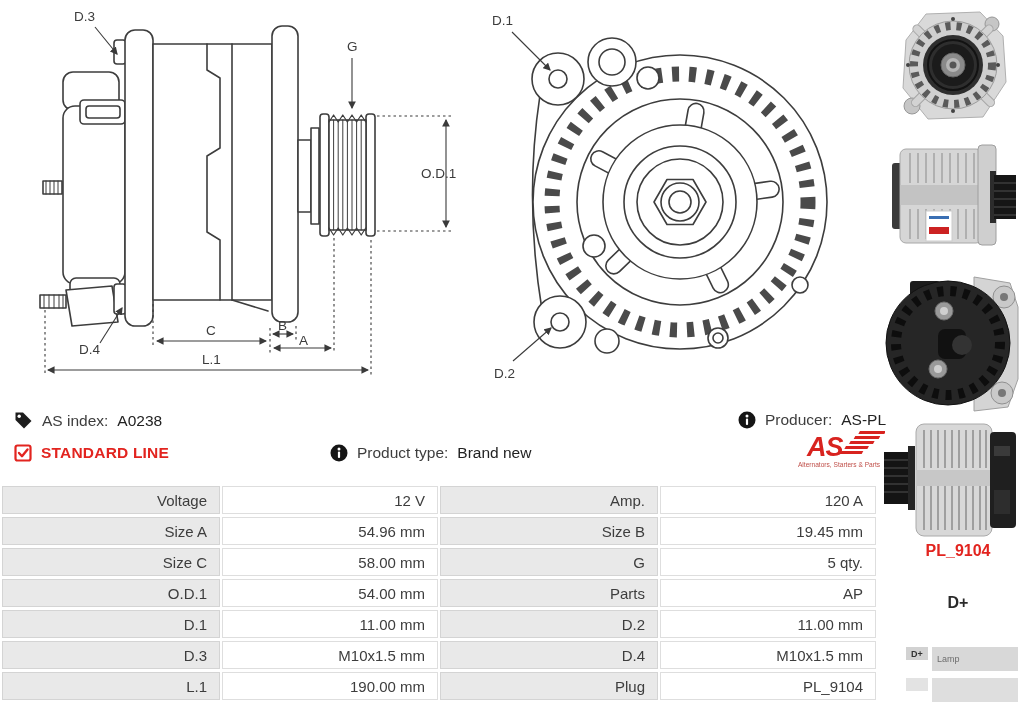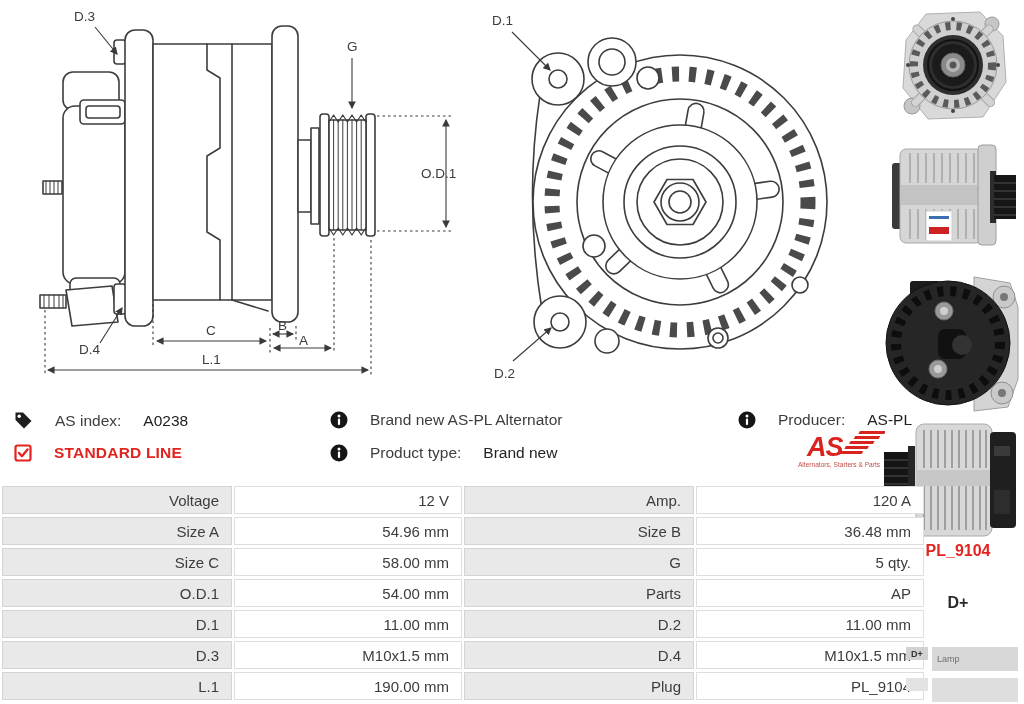--- a/index.html
+++ b/index.html
@@ -2,28 +2,28 @@
 <html><head>
 <meta charset="utf-8">
 <style>
   html,body{margin:0;padding:0;background:#fff;}
   #page{position:relative;width:1024px;height:704px;background:#fff;overflow:hidden;
         font-family:"Liberation Sans",sans-serif;color:#3b3b3b;}
   svg text{font-family:"Liberation Sans",sans-serif;}
   .abs{position:absolute;}
 
   
-  .info-item{position:absolute;display:flex;align-items:center;gap:22px;font-size:15.5px;color:#3d3d3d;white-space:nowrap;}
+  .info-item{position:absolute;display:flex;align-items:center;gap:9px;font-size:15.5px;color:#3d3d3d;white-space:nowrap;}
   .info-item .b{font-weight:normal;color:#222;}
   .badge-red{color:#e2241f;font-weight:bold;letter-spacing:.2px;}
 
   
   .spec-wrap{position:absolute;left:0;top:483px;}
   table.spec{border-collapse:separate;border-spacing:2px 3px;}
-  table.spec td{height:26px;font-size:15px;color:#3d3d3d;text-align:right;padding:0 12px 0 12px;vertical-align:middle;}
+  table.spec td{height:26px;font-size:15px;color:#3d3d3d;text-align:right;padding:0 12px 0 0;vertical-align:middle;}
   td.lbl{background:#e9e9e9;border:1px solid #d4d4d4;width:204px;}
   td.val{background:#ffffff;border:1px solid #dedede;width:202px;}
 
   
   .plug-code{position:absolute;left:888px;top:542px;width:140px;text-align:center;
              font-size:16px;font-weight:bold;color:#e2241f;}
   .terminal{position:absolute;left:888px;top:594px;width:140px;text-align:center;
             font-size:16px;font-weight:bold;color:#2a2a2a;}
   .mini{position:absolute;left:906px;top:647px;}
   .mini-row{display:flex;gap:4px;margin-bottom:7px;}
@@ -229,28 +229,20 @@
 
   <div class="info-item" style="left:14px;top:411px">
     <svg width="19" height="19" viewBox="0 0 19 19">
       <path d="M1.5 9 V1.5 H9 l8.5 8.5 -7.5 7.5 z" fill="#1d1d1d"></path>
       <circle cx="5.2" cy="5.2" r="1.7" fill="#fff"></circle>
     </svg>
     <span>AS index:</span>
     <span class="b">A0238</span>
   </div>
 
-  <div class="info-item" style="left:330px;top:411px">
-    <svg width="18" height="18" viewBox="0 0 18 18">
-      <circle cx="9" cy="9" r="8.5" fill="#151515"></circle>
-      <circle cx="9" cy="5" r="1.5" fill="#fff"></circle>
-      <rect x="7.9" y="7.5" width="2.2" height="6.5" rx="1" fill="#fff"></rect>
-    </svg>
-    <span>Brand new AS-PL Alternator</span>
-  </div>
 
   <div class="info-item" style="left:738px;top:411px">
     <svg width="18" height="18" viewBox="0 0 18 18">
       <circle cx="9" cy="9" r="8.5" fill="#151515"></circle>
       <circle cx="9" cy="5" r="1.5" fill="#fff"></circle>
       <rect x="7.9" y="7.5" width="2.2" height="6.5" rx="1" fill="#fff"></rect>
     </svg>
     <span>Producer:</span>
     <span class="b">AS-PL</span>
   </div>
@@ -291,21 +283,21 @@
         <tr>
           <td class="lbl">Voltage</td>
           <td class="val">12 V</td>
           <td class="lbl">Amp.</td>
           <td class="val">120 A</td>
         </tr>
         <tr>
           <td class="lbl">Size A</td>
           <td class="val">54.96 mm</td>
           <td class="lbl">Size B</td>
-          <td class="val">36.48 mm</td>
+          <td class="val">19.45 mm</td>
         </tr>
         <tr>
           <td class="lbl">Size C</td>
           <td class="val">58.00 mm</td>
           <td class="lbl">G</td>
           <td class="val">5 qty.</td>
         </tr>
         <tr>
           <td class="lbl">O.D.1</td>
           <td class="val">54.00 mm</td>

